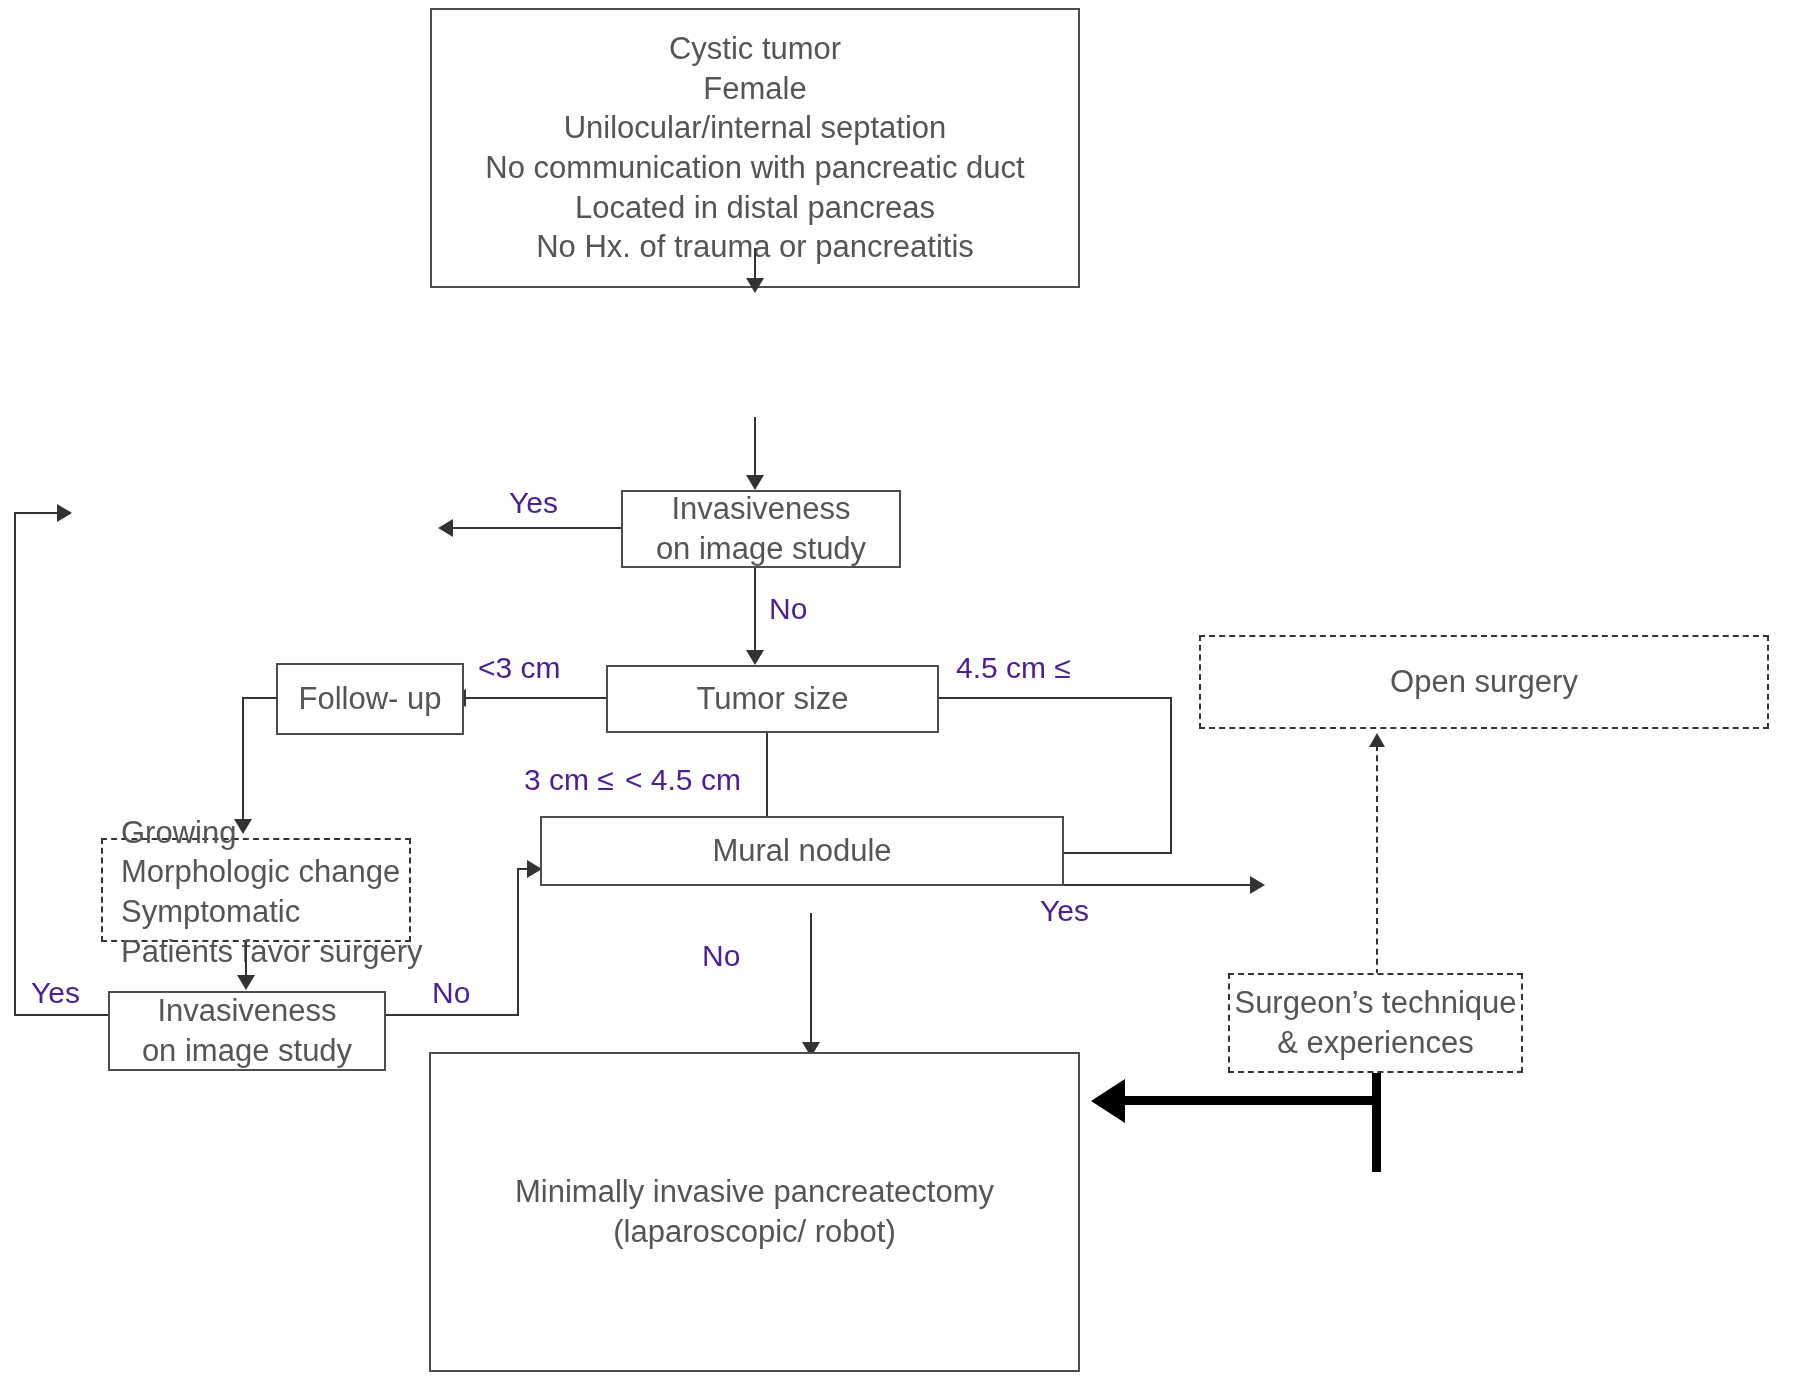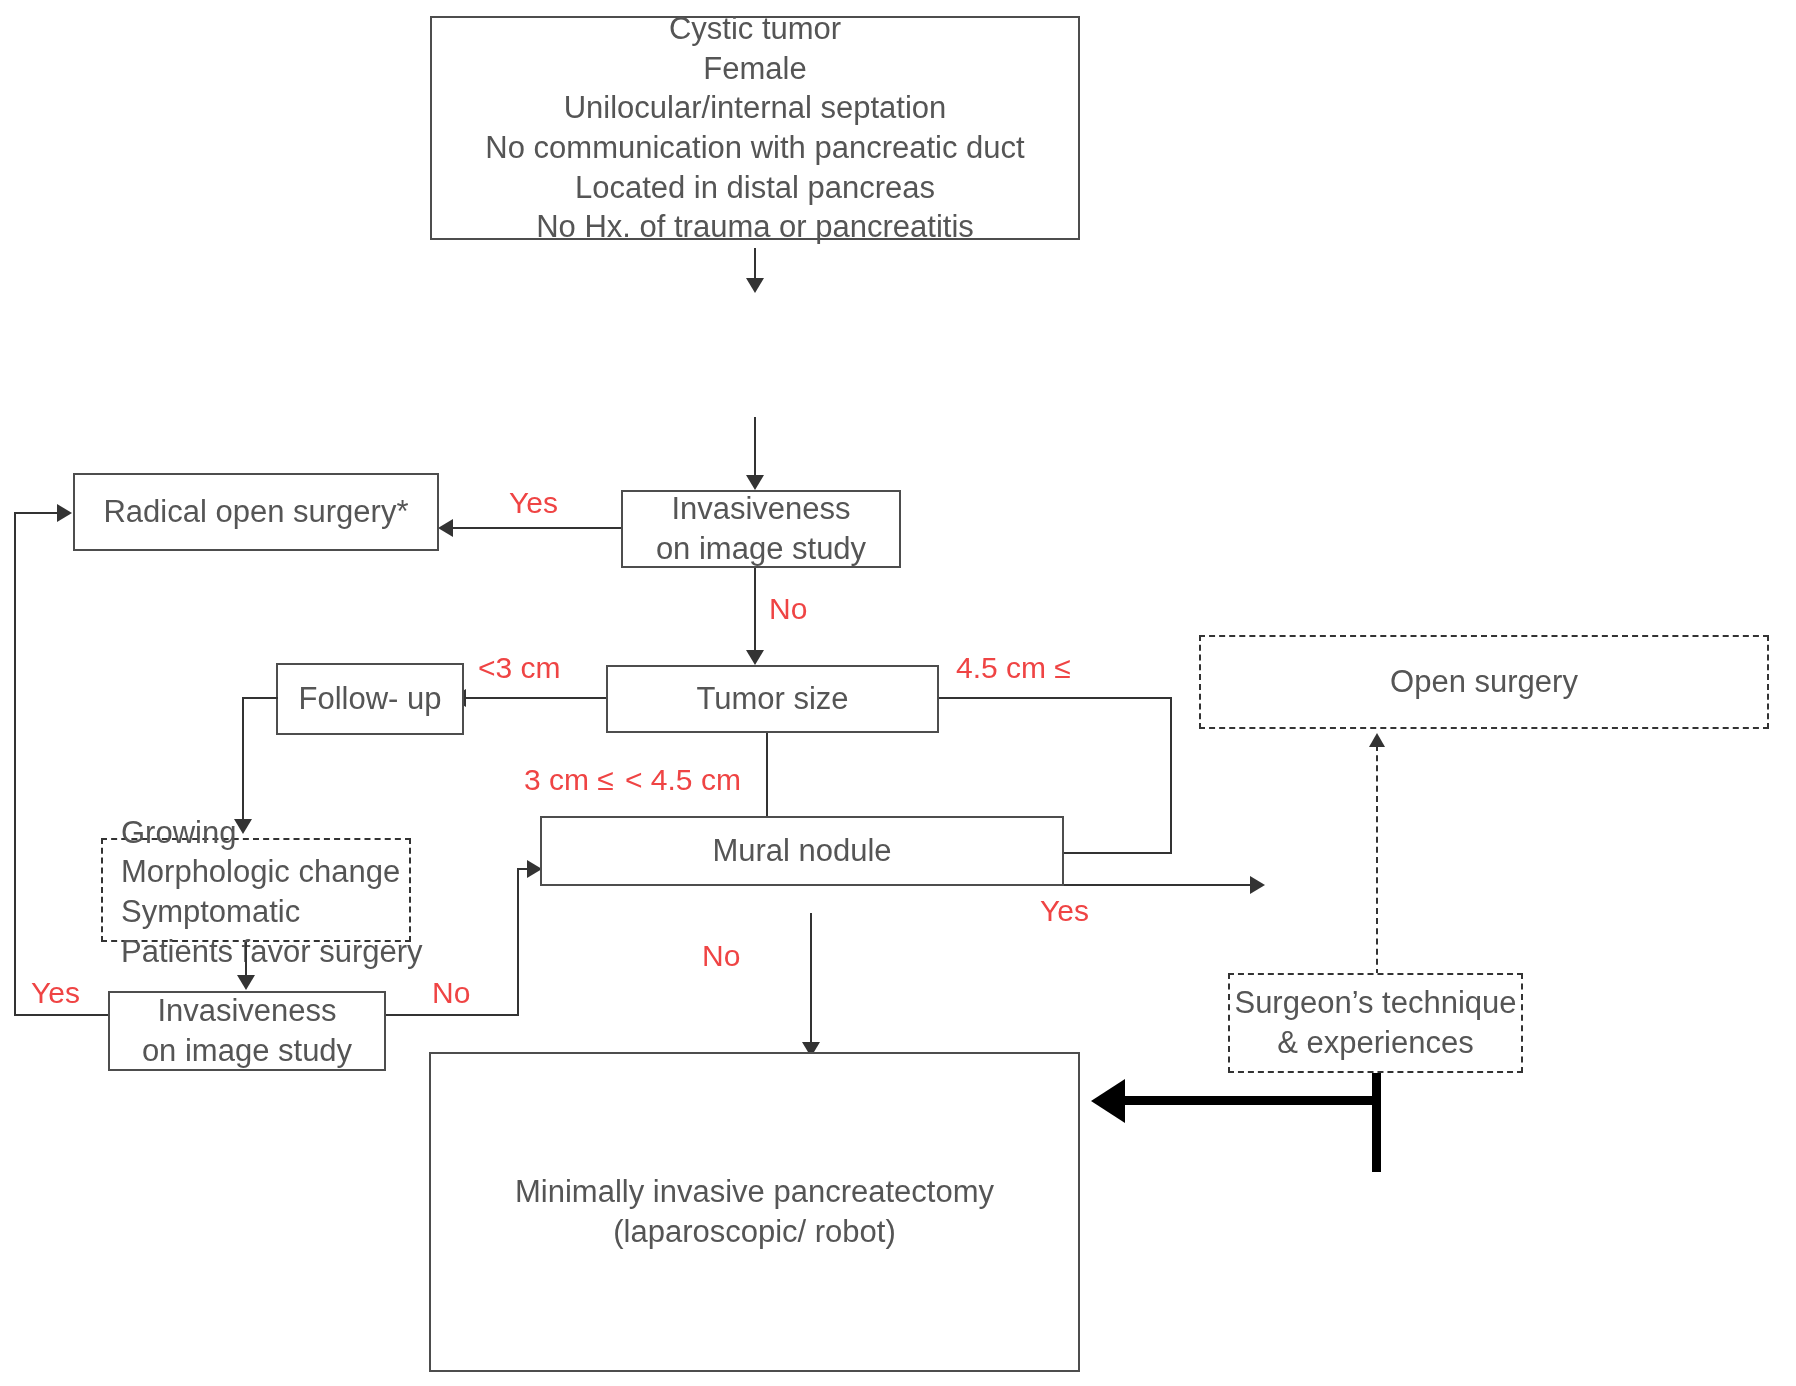--- a/index.html
+++ b/index.html
@@ -33,21 +33,21 @@
     border: 2px dashed #333333;
   }
   .box.leftal {
     align-items: flex-start;
     text-align: right;
     padding-left: 18px;
   }
   .box .ln { display: block; white-space: pre; }
   .label {
     position: absolute;
-    color: #ef4444;
+    color: #4c1d95;
     white-space: pre;
     line-height: 1.2;
   }
   
   .hline, .vline {
     position: absolute;
     background: #333333;
   }
   .hline { height: 2px; }
   .vline { width: 2px; }
@@ -89,21 +89,21 @@
     border-right: 34px solid #000000;
   }
   .fs30 { font-size: 30px; }
   .fs31 { font-size: 31px; }
 </style>
 </head>
 <body>
 
 <div id="canvas">
 
-  <div class="box fs31" style="left:430px; top:16px; width:650px; height:224px;justify-content:center;">
+  <div class="box fs31" style="left:430px; top:8px; width:650px; height:280px;justify-content:center;">
     <span class="ln">Cystic tumor</span>
     <span class="ln">Female</span>
     <span class="ln">Unilocular/internal septation</span>
     <span class="ln">No communication with pancreatic duct</span>
     <span class="ln">Located in distal pancreas</span>
     <span class="ln">No Hx. of trauma or pancreatitis</span>
   </div>
 
   <div class="vline" style="left:754px; top:248px; height:34px;"></div>
   <div class="arrow down" style="left:746px; top:278px;"></div>
@@ -114,23 +114,20 @@
 
   <div class="box fs31" style="left:621px; top:490px; width:280px; height:78px;">
     <span class="ln">Invasiveness</span>
     <span class="ln">on image study</span>
   </div>
 
   <div class="hline" style="left:453px; top:527px; width:168px;"></div>
   <div class="arrow left" style="left:438px; top:519px;"></div>
   <div class="label fs30" style="left:509px; top:485px;">Yes</div>
 
-  <div class="box fs31" style="left:73px; top:473px; width:366px; height:78px;">
-    <span class="ln">Radical open surgery*</span>
-  </div>
 
   <div class="vline" style="left:754px; top:568px; height:86px;"></div>
   <div class="arrow down" style="left:746px; top:650px;"></div>
   <div class="label fs30" style="left:769px; top:591px;">No</div>
 
   <div class="box fs31" style="left:606px; top:665px; width:333px; height:68px;">
     <span class="ln">Tumor size</span>
   </div>
 
   <div class="hline" style="left:466px; top:697px; width:140px;"></div>

